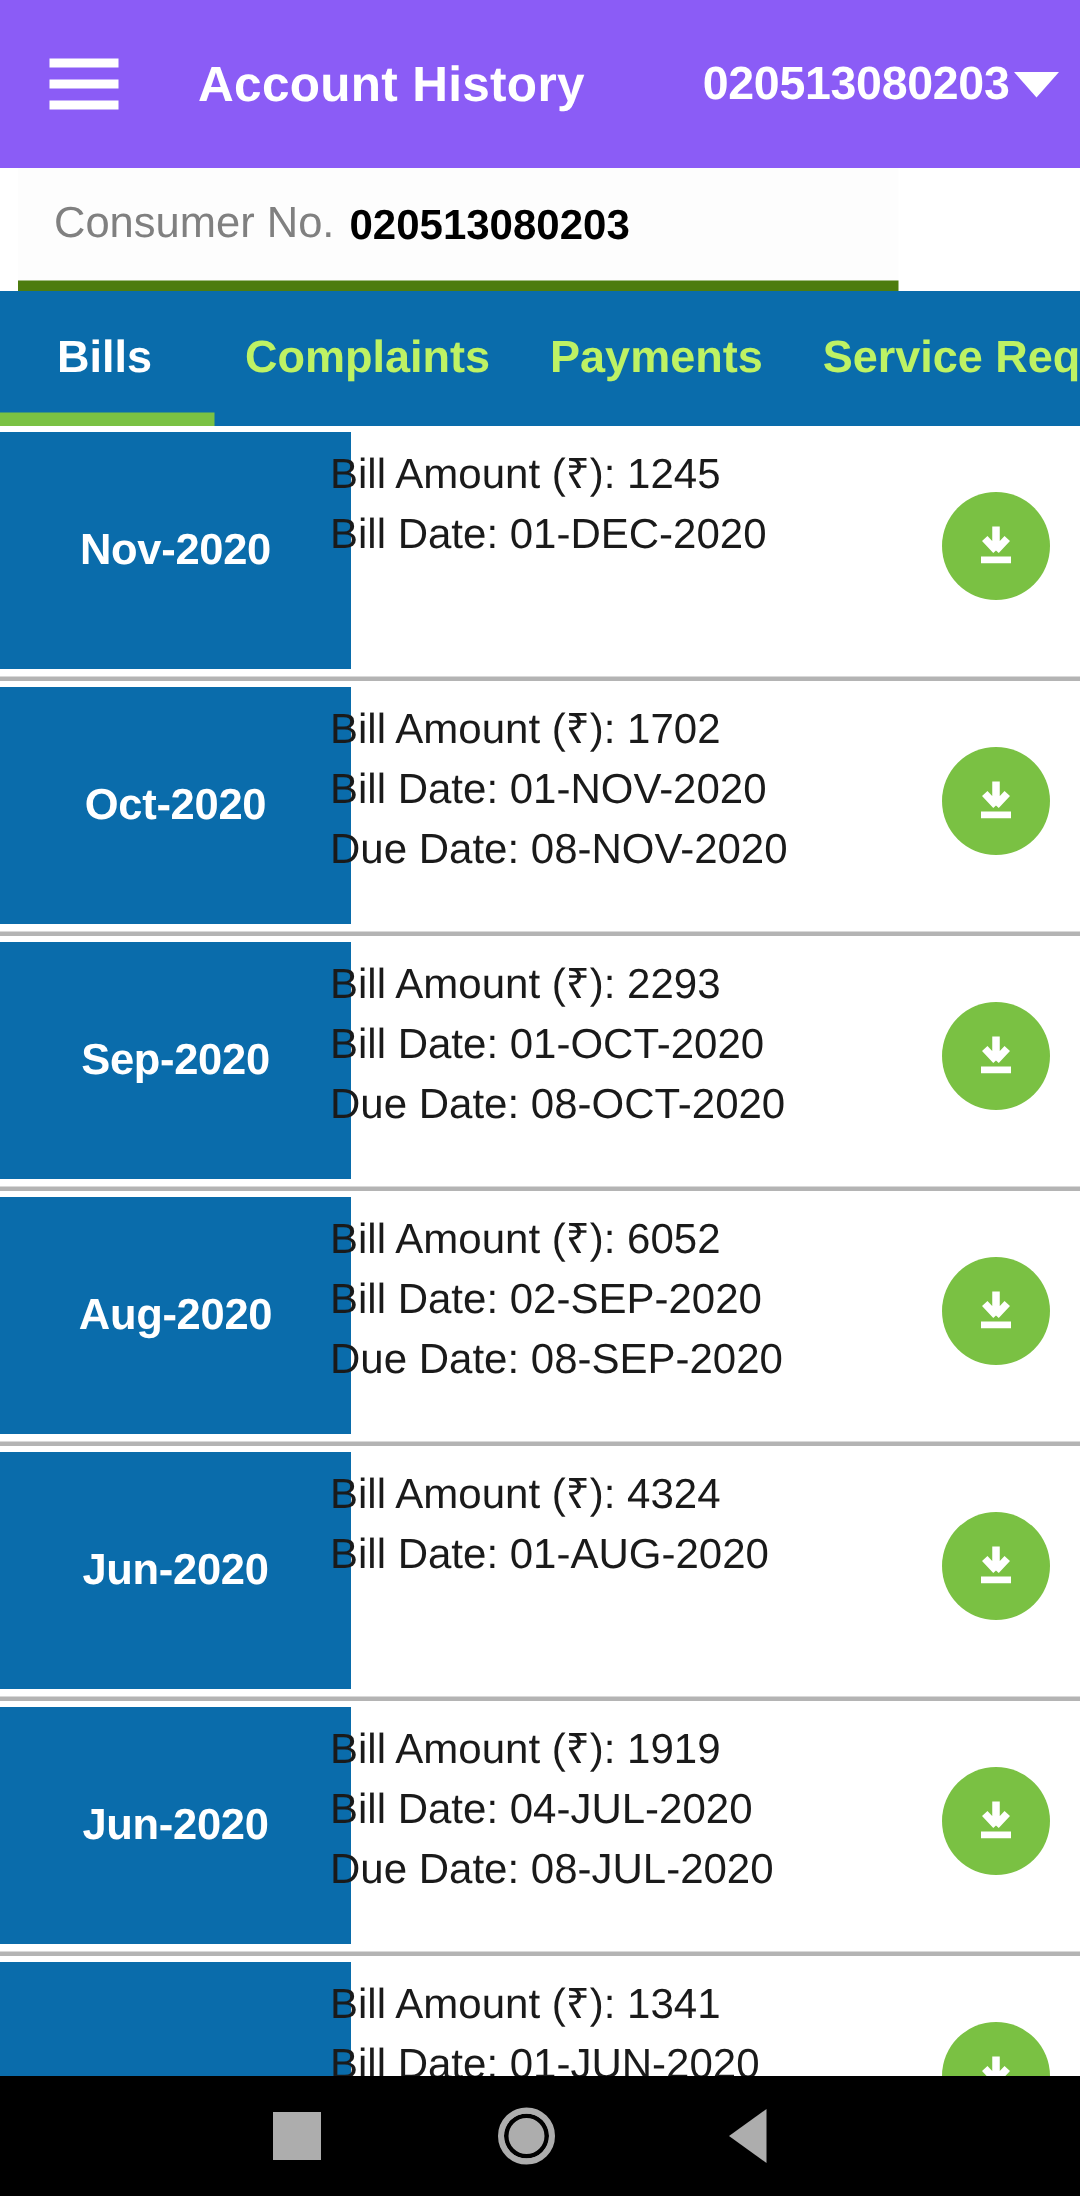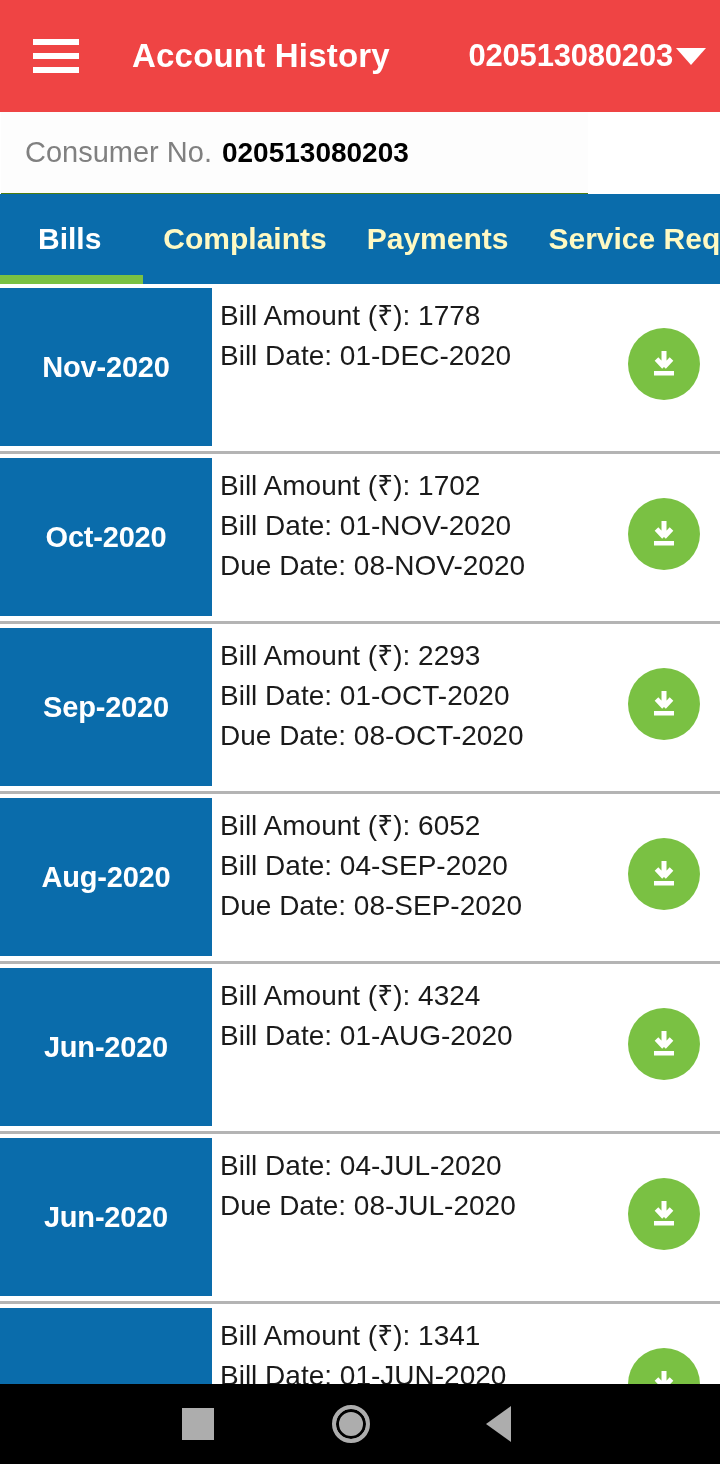--- a/index.html
+++ b/index.html
@@ -14,21 +14,21 @@
     position:relative;
     width:720px; height:1464px;
     background:#ffffff;
     overflow:hidden;
   }
 
   
   .appbar {
     position:absolute; top:0; left:0;
     width:720px; height:112px;
-    background:#ef4444;
+    background:#8b5cf6;
     display:flex; align-items:center;
   }
   .hamburger {
     width:46px; height:34px;
     margin-left:33px;
     display:flex; flex-direction:column; justify-content:space-between;
     cursor:pointer; flex:0 0 auto;
   }
   .hamburger span {
     display:block; width:100%; height:6px;
@@ -57,25 +57,25 @@
   .caret-down {
     margin-left:3px;
     width:0; height:0;
     border-left:15px solid transparent;
     border-right:15px solid transparent;
     border-top:17px solid #ffffff;
   }
 
   
   .consumer-strip {
-    position:absolute; top:112px; left:1px;
+    position:absolute; top:112px; left:12px;
     width:587px; height:82px;
     background:#fdfdfd;
     display:flex; align-items:center;
-    border-bottom:1px solid #4d7c0f;
+    border-bottom:7px solid #4d7c0f;
   }
   .consumer-label {
     margin-left:24px;
     color:#808080;
     font-size:29px;
     font-weight:normal;
     white-space:nowrap;
   }
   .consumer-value {
     margin-left:10px;
@@ -97,21 +97,21 @@
     height:90px;
     padding-left:0;
     white-space:nowrap;
   }
   .tab {
     height:90px;
     display:flex; align-items:center; justify-content:center;
     padding:0 20px;
     font-size:30px;
     font-weight:bold;
-    color:#fef9c3;
+    color:#bef264;
     cursor:pointer;
     flex:0 0 auto;
     position:relative;
   }
   .tab:first-child { padding-left:38px; padding-right:42px; }
   .tab.active { color:#ffffff; }
   .tab-underline {
     position:absolute;
     bottom:0; left:0;
     height:9px;
@@ -127,21 +127,21 @@
   }
   .bill-row {
     position:relative;
     width:720px; height:170px;
     background:#ffffff;
     border-bottom:3px solid #b4b4b4;
   }
   .month-block {
     position:absolute;
     top:4px; left:0;
-    width:212px; height:158px;
+    width:234px; height:158px;
     background:#0a6cab;
     display:flex; align-items:center; justify-content:center;
     cursor:pointer;
   }
   .month-label {
     color:#ffffff;
     font-size:29px;
     font-weight:bold;
     letter-spacing:-0.2px;
   }
@@ -243,21 +243,21 @@
         </div>
       </div>
   </div>
 
   <div class="list" id="bill-list">
       <div class="bill-row">
         <div class="month-block">
           <span class="month-label">Nov-2020</span>
         </div>
         <div class="bill-details">
-          <div class="line">Bill Amount (₹): 1778</div>
+          <div class="line">Bill Amount (₹): 1245</div>
           <div class="line">Bill Date: 01-DEC-2020</div>
         </div>
         <div class="download-btn">
           <svg width="38" height="38" viewBox="0 0 38 38" aria-hidden="true">
             <path d="M19 6 L19 20 M19 22 L11.5 14 M19 22 L26.5 14" fill="none" stroke="#ffffff" stroke-width="5" stroke-linecap="butt"></path>
             <rect x="9" y="26" width="20" height="4.5" fill="#ffffff"></rect>
           </svg>
         </div>
       </div>
       <div class="bill-row">
@@ -291,21 +291,21 @@
             <rect x="9" y="26" width="20" height="4.5" fill="#ffffff"></rect>
           </svg>
         </div>
       </div>
       <div class="bill-row">
         <div class="month-block">
           <span class="month-label">Aug-2020</span>
         </div>
         <div class="bill-details">
           <div class="line">Bill Amount (₹): 6052</div>
-          <div class="line">Bill Date: 04-SEP-2020</div>
+          <div class="line">Bill Date: 02-SEP-2020</div>
           <div class="line">Due Date: 08-SEP-2020</div>
         </div>
         <div class="download-btn">
           <svg width="38" height="38" viewBox="0 0 38 38" aria-hidden="true">
             <path d="M19 6 L19 20 M19 22 L11.5 14 M19 22 L26.5 14" fill="none" stroke="#ffffff" stroke-width="5" stroke-linecap="butt"></path>
             <rect x="9" y="26" width="20" height="4.5" fill="#ffffff"></rect>
           </svg>
         </div>
       </div>
       <div class="bill-row">
@@ -321,20 +321,21 @@
             <path d="M19 6 L19 20 M19 22 L11.5 14 M19 22 L26.5 14" fill="none" stroke="#ffffff" stroke-width="5" stroke-linecap="butt"></path>
             <rect x="9" y="26" width="20" height="4.5" fill="#ffffff"></rect>
           </svg>
         </div>
       </div>
       <div class="bill-row">
         <div class="month-block">
           <span class="month-label">Jun-2020</span>
         </div>
         <div class="bill-details">
+          <div class="line">Bill Amount (₹): 1919</div>
           <div class="line">Bill Date: 04-JUL-2020</div>
           <div class="line">Due Date: 08-JUL-2020</div>
         </div>
         <div class="download-btn">
           <svg width="38" height="38" viewBox="0 0 38 38" aria-hidden="true">
             <path d="M19 6 L19 20 M19 22 L11.5 14 M19 22 L26.5 14" fill="none" stroke="#ffffff" stroke-width="5" stroke-linecap="butt"></path>
             <rect x="9" y="26" width="20" height="4.5" fill="#ffffff"></rect>
           </svg>
         </div>
       </div>

